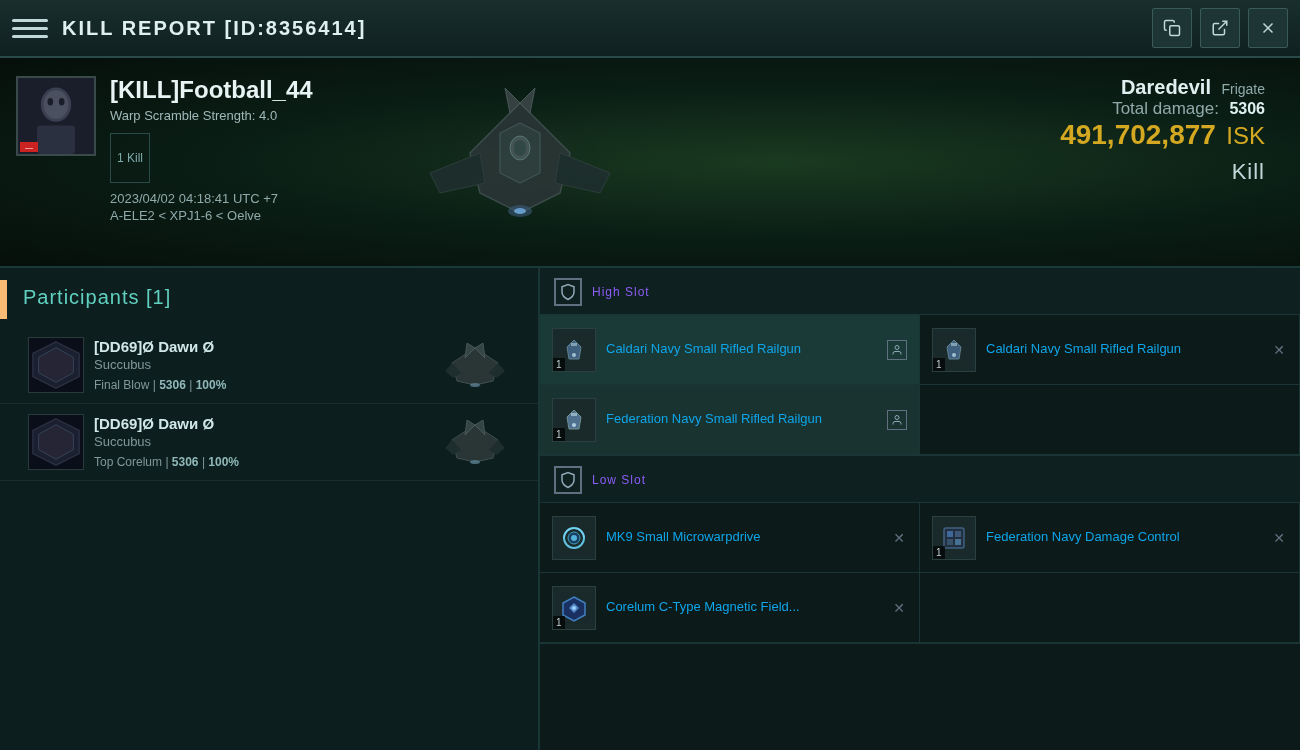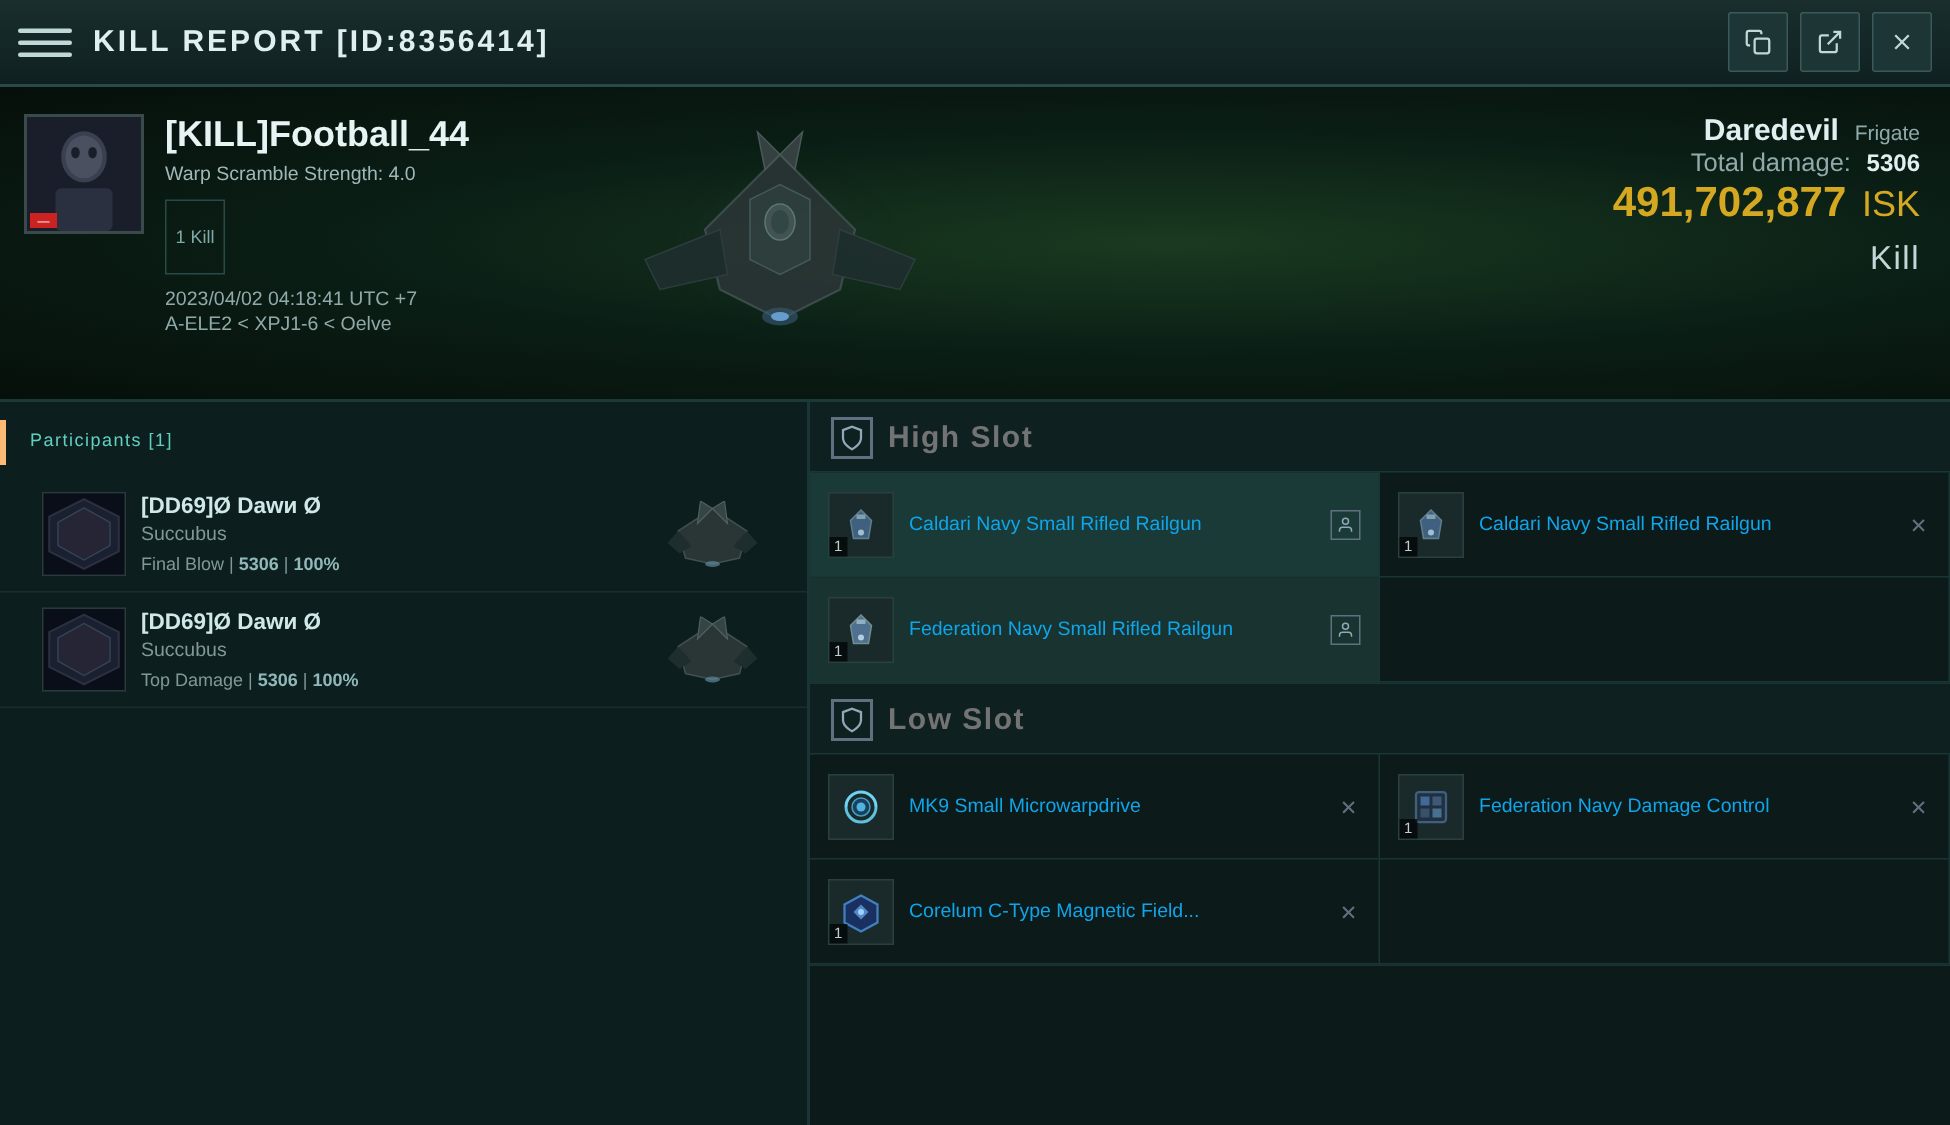--- a/index.html
+++ b/index.html
@@ -130,21 +130,21 @@
       display: flex; align-items: center; justify-content: center;
     }
     .ship-svg {
       width: 220px; height: 160px;
       opacity: 0.9;
     }
 
     
     .hero-right {
       position: absolute;
-      right: 20px; top: 18px;
+      right: 35px; top: 18px;
       text-align: right;
       z-index: 1;
     }
     .ship-name {
       font-size: 20px; font-weight: 600; color: #e0f0f0;
       margin-bottom: 2px;
     }
     .ship-class {
       font-size: 14px; color: #90aaaa;
       display: inline; margin-left: 6px;
@@ -178,24 +178,24 @@
 
     
     .participants-panel {
       width: 540px;
       background: #0d1e1e;
       border-right: 2px solid #1a3535;
       padding: 12px 0;
       overflow-y: auto;
     }
     .section-header {
-      font-size: 12px;
+      font-size: 20px;
       color: #60d0c0;
       padding: 6px 16px 10px;
-      border-left: 4px solid #fdba74;
+      border-left: 7px solid #fdba74;
       margin: 0 0 8px 0;
       letter-spacing: 1px;
     }
     .participant-item {
       display: flex;
       align-items: center;
       padding: 10px 28px;
       border-bottom: 1px solid #1a2e2e;
       gap: 10px;
     }
@@ -242,21 +242,21 @@
       border-bottom: 1px solid #1a3535;
       background: #0f2020;
     }
     .slot-icon {
       width: 28px; height: 28px;
       border: 2px solid #607080;
       display: flex; align-items: center; justify-content: center;
       font-size: 12px; color: #90a8b8;
     }
     .fit-section-title {
-      font-size: 20px; color: #737373; font-weight: 700;
+      font-size: 12px; color: #8b5cf6; font-weight: 400;
       letter-spacing: 1px;
     }
     .fit-grid {
       display: grid;
       grid-template-columns: 1fr 1fr;
       border-bottom: 1px solid #1a3535;
     }
     .fit-item {
       display: flex;
       align-items: center;
@@ -453,21 +453,21 @@
         <svg width="56" height="56" viewBox="0 0 56 56">
           <rect width="56" height="56" fill="#0a0e18"></rect>
           <polygon points="28,4 52,16 52,40 28,52 4,40 4,16" fill="#1a2030" stroke="#2a3040" stroke-width="1.5"></polygon>
           <polygon points="28,10 46,20 46,36 28,46 10,36 10,20" fill="#252535" stroke="#354555" stroke-width="1"></polygon>
         </svg>
       </div>
       <div class="participant-info">
         <div class="p-name">[DD69]Ø Dawи Ø</div>
         <div class="p-ship">Succubus</div>
         <div class="p-stats">
-          <span>Top Damage</span>
+          <span>Top Corelum</span>
           <span> | </span>
           <span class="p-stats-highlight">5306</span>
           <span> | </span>
           <span class="p-stats-highlight">100%</span>
         </div>
       </div>
       <div class="ship-icon-right">
         <svg width="65" height="45" viewBox="0 0 65 45">
           <path d="M32 5 L55 20 L50 38 L32 42 L14 38 L9 20 Z" fill="#2a3535" stroke="#405050" stroke-width="1"></path>
           <path d="M32 5 L24 0 L22 15 Z" fill="#354545" stroke="#506060" stroke-width="0.8"></path>

